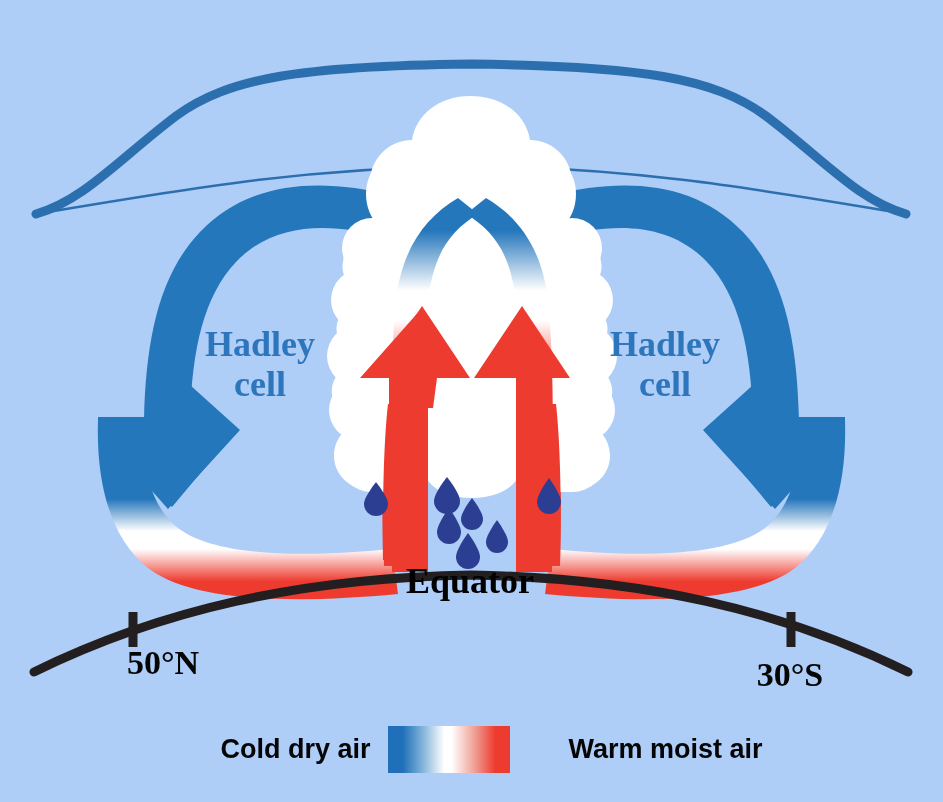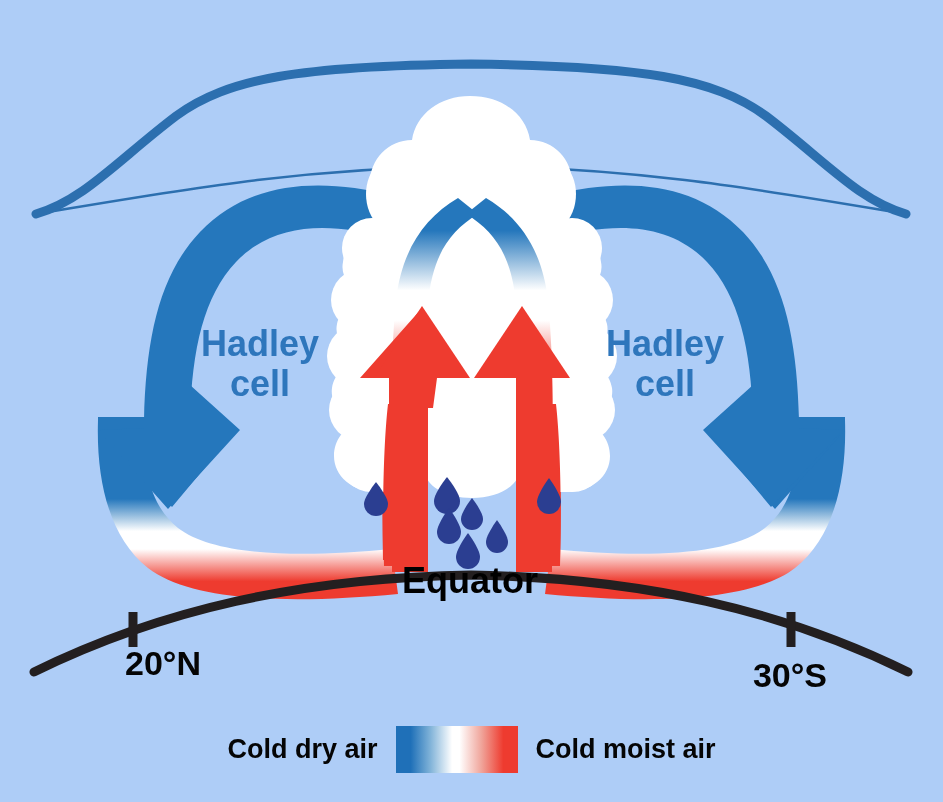--- a/index.html
+++ b/index.html
@@ -5,38 +5,38 @@
   html,body{margin:0;padding:0;background:#fff;}
   body{font-family:"Liberation Sans",sans-serif;}
   #stage{
     position:relative;
     width:943px;height:802px;
     overflow:hidden;
   }
   #diagram-svg{position:absolute;left:0;top:0;width:943px;height:802px;display:block;}
   .lbl{
     position:absolute;
-    font-family:Liberation Sans, sans-serif;
+    font-family:Liberation Serif, serif;
     font-weight:bold;
     white-space:nowrap;
     line-height:1.12;
     text-align:center;
   }
   #hadley-left{left:175px;top:324px;width:170px;font-size:36px;color:#2E76BC;}
   #hadley-right{left:580px;top:324px;width:170px;font-size:36px;color:#2E76BC;}
   #equator-label{left:345px;top:561px;width:250px;font-size:36px;color:#000000;}
   #lat-north{left:78px;top:644px;width:170px;font-size:34px;color:#050505;}
   #lat-south{left:705px;top:644px;width:170px;font-size:34px;color:#050505;margin-top:12px;}
   #legend{
     position:absolute;left:0;top:726px;width:943px;
     display:flex;align-items:center;justify-content:center;gap:18px;
   }
   #legend-cold,#legend-warm{
     font-size:27px;font-weight:bold;color:#050505;
-    font-family:"Liberation Sans",sans-serif;white-space:nowrap;
+    font-family:"Liberation Sans",sans-serif;white-space:nowrap;margin-left:40px;
   }
   #legend-swatch{
     width:122px;height:47px;
     background:linear-gradient(to right,#1F70B8 0%,#1F70B8 12%,#7FB2D8 28%,#FFFFFF 46%,#FFFFFF 52%,#F0A59B 70%,#EE3B2F 88%,#EE3B2F 100%);
   }
 </style>
 </head>
 <body>
 
 <div id="stage">
@@ -282,22 +282,22 @@
     <div>Hadley</div>
     <div>cell</div>
   </div>
 
   <div class="lbl" id="hadley-right">
     <div>Hadley</div>
     <div>cell</div>
   </div>
 
   <div class="lbl" id="equator-label">Equator</div>
-  <div class="lbl" id="lat-north">20°N</div>
+  <div class="lbl" id="lat-north">50°N</div>
   <div class="lbl" id="lat-south">30°S</div>
 
   <div id="legend">
     <span id="legend-cold">Cold dry air</span>
     <span id="legend-swatch"></span>
-    <span id="legend-warm">Cold moist air</span>
+    <span id="legend-warm">Warm moist air</span>
   </div>
 
 </div>
 
 </body></html>

